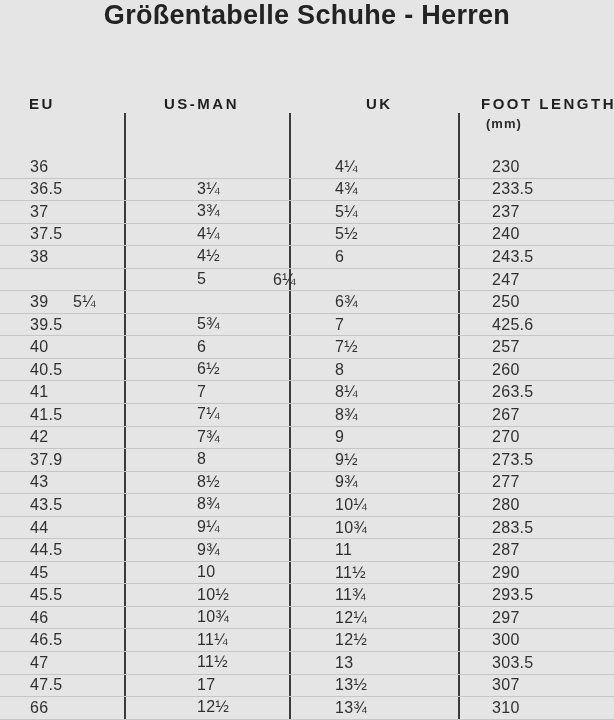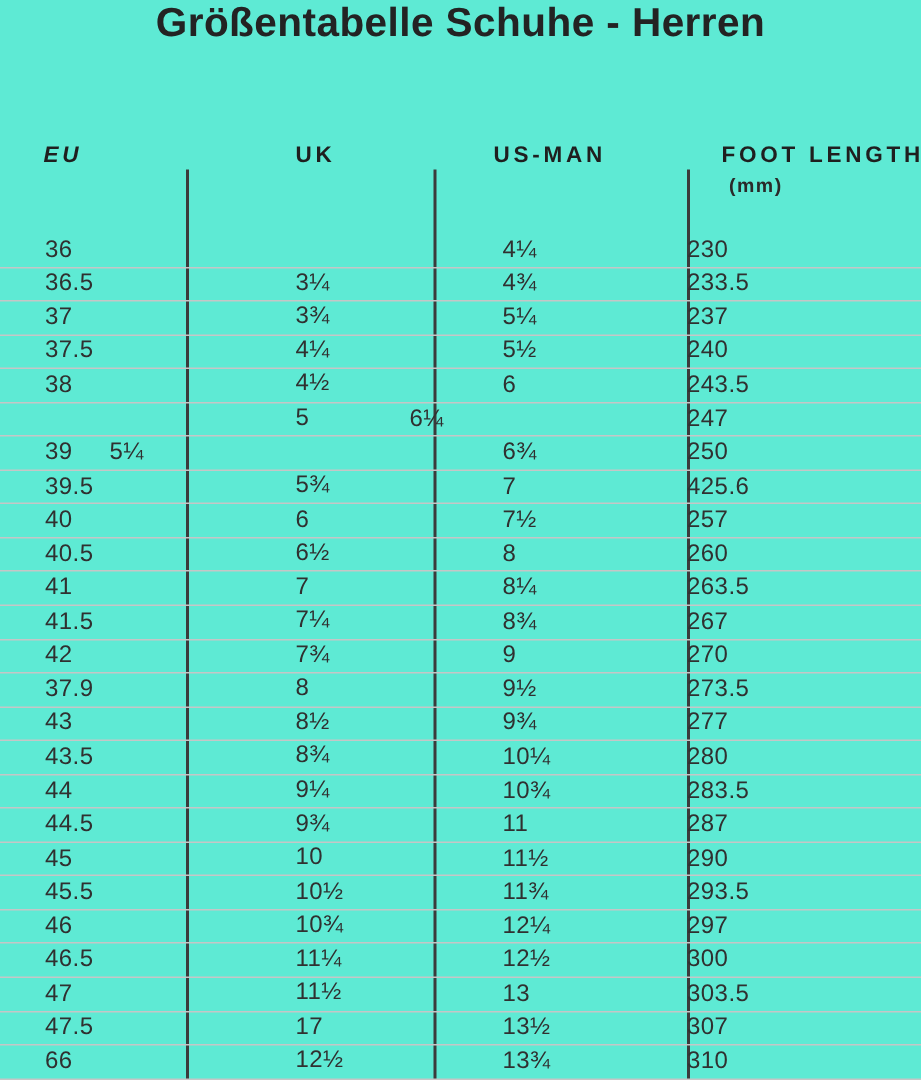--- a/index.html
+++ b/index.html
@@ -1,21 +1,21 @@
 <!DOCTYPE html>
 <html><head>
 <meta charset="utf-8">
 <style>
   html, body { margin: 0; padding: 0; background: #ffffff; }
   .page {
     position: relative;
     width: 614px;
     height: 720px;
     margin: 0 auto;
-    background: #5eead4;
+    background: #e5e5e5;
     font-family: "Liberation Sans", sans-serif;
     overflow: hidden;
   }
   .title {
     position: absolute;
     top: 0;
     left: 0;
     width: 614px;
     text-align: center;
     font-size: 27px;
@@ -41,21 +41,21 @@
     left: 0;
     width: 614px;
     display: flex;
     font-weight: 700;
     font-size: 15px;
     letter-spacing: 2.5px;
     color: #1f1f1f;
     white-space: nowrap;
   }
   .hc { box-sizing: border-box; }
-  .hc1 { width: 124px; padding-left: 29px; font-style: italic; }
+  .hc1 { width: 124px; padding-left: 29px; }
   .hc2 { width: 165px; padding-left: 73px; }
   .hc3 { width: 169px; padding-left: 40px; }
   .hc4 { width: 156px; padding-left: 23px; }
   .header-sub {
     display: block;
     margin-left: 5px;
     margin-top: 4px;
     font-size: 13px;
     font-weight: 700;
     letter-spacing: 1px;
@@ -77,33 +77,33 @@
     font-size: 16px;
     letter-spacing: 0.3px;
     color: #303030;
     white-space: nowrap;
     justify-content: space-between;
   }
   .c { box-sizing: border-box; }
   .c1 { width: 124px; padding-left: 30px; }
   .c2 { width: 165px; padding-left: 73px; margin-top: 44px; }
   .c3 { width: 169px; padding-left: 46px; }
-  .c4 { width: 156px; }
+  .c4 { width: 156px; padding-left: 34px; }
 </style>
 </head>
 <body>
 
 <div class="page">
 
   <div class="title">Größentabelle Schuhe - Herren</div>
 
   <div class="header-row">
     <div class="hc hc1">EU</div>
+    <div class="hc hc3">US-MAN</div>
     <div class="hc hc2">UK</div>
-    <div class="hc hc3">US-MAN</div>
     <div class="hc hc4">
       <span>FOOT LENGTH</span>
       <span class="header-sub">(mm)</span>
     </div>
   </div>
 
   <div class="vline v1"></div>
   <div class="vline v2"></div>
   <div class="vline v3"></div>
 

